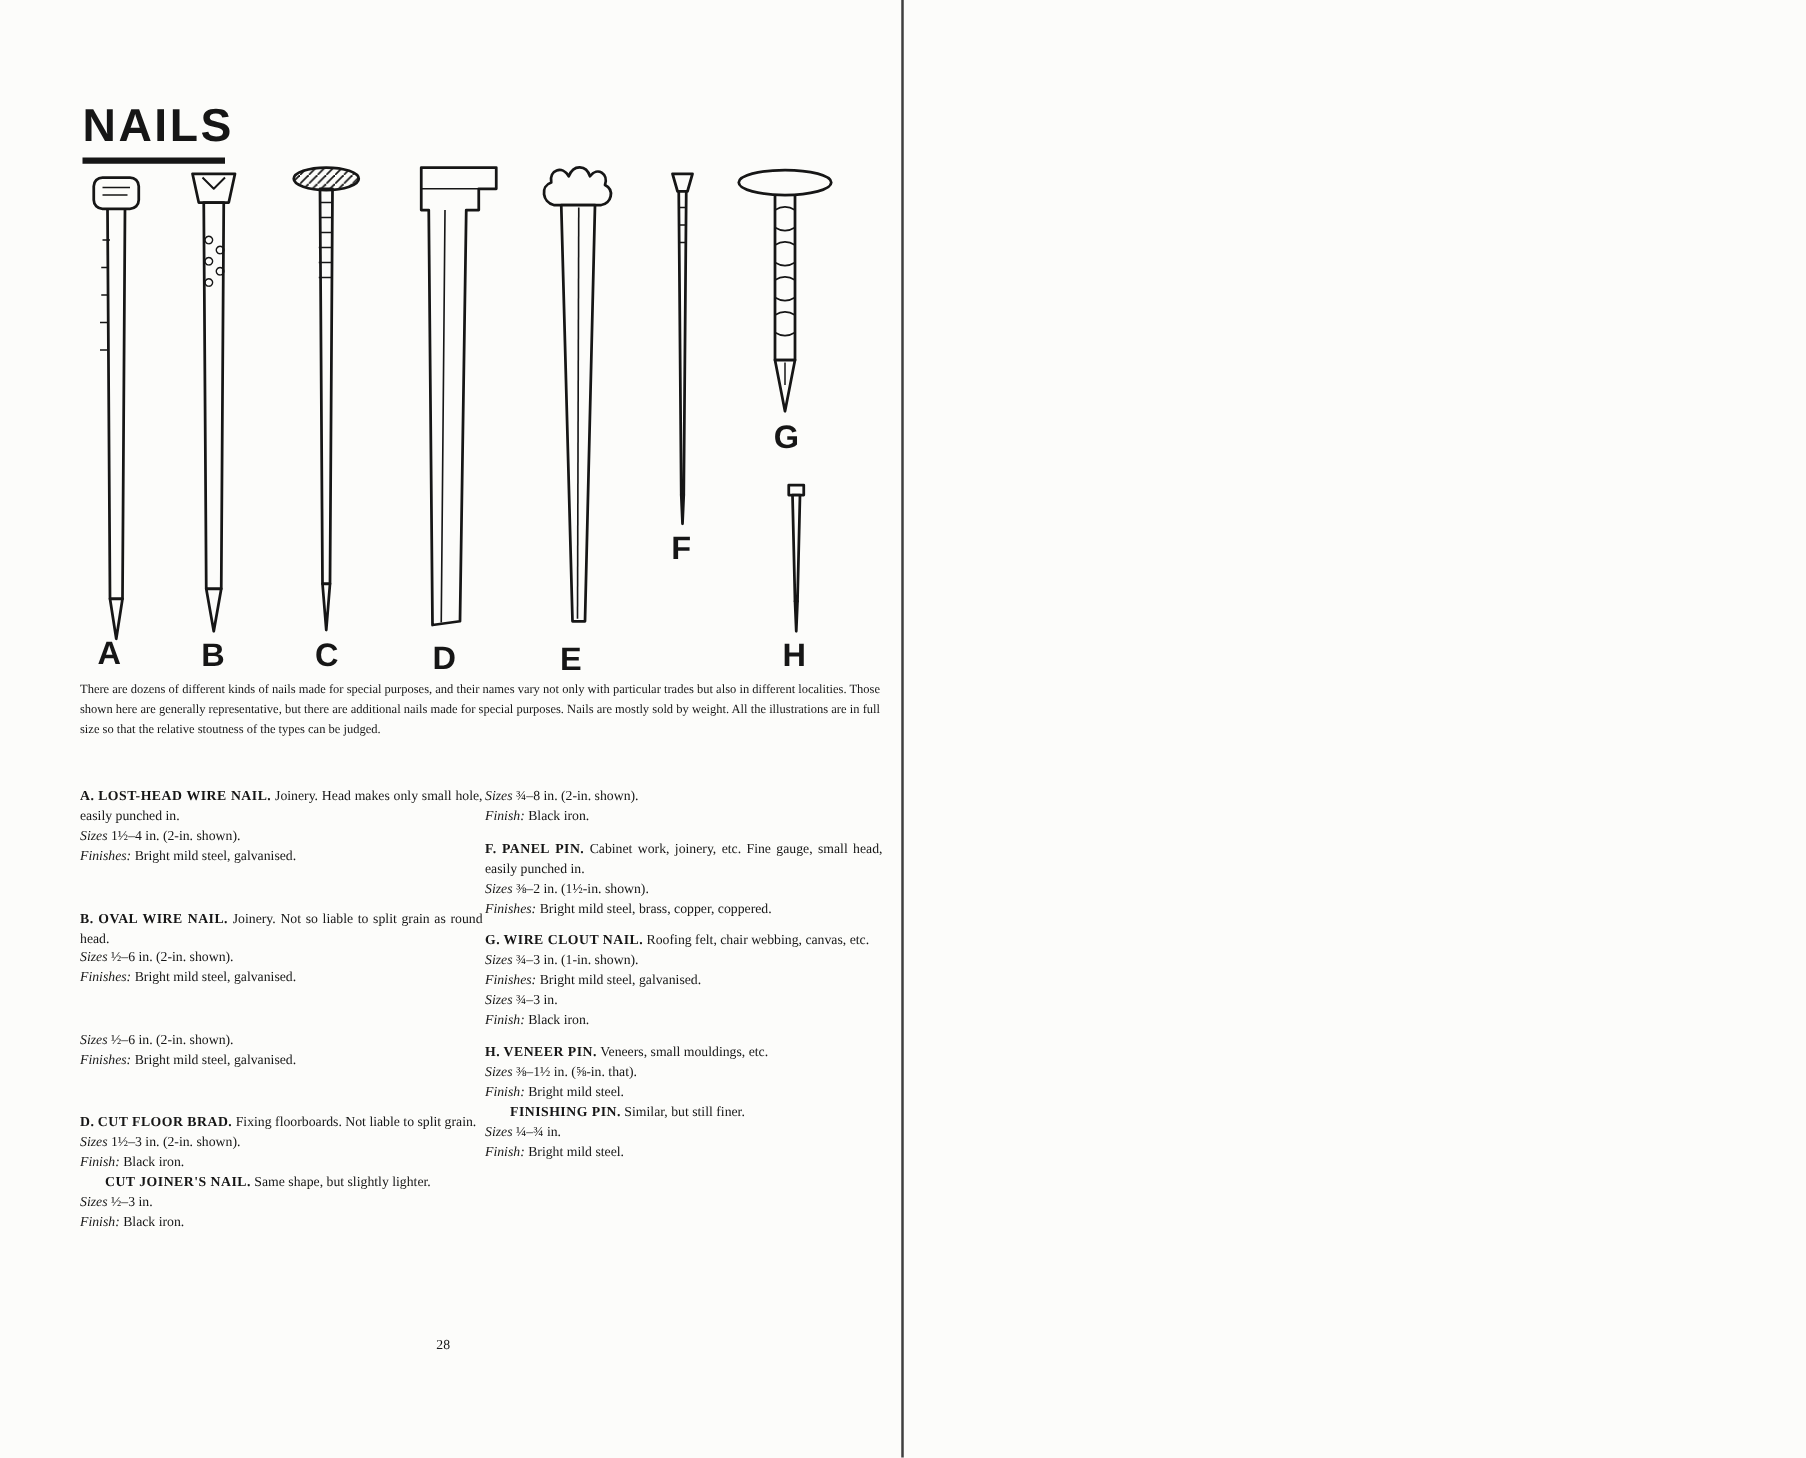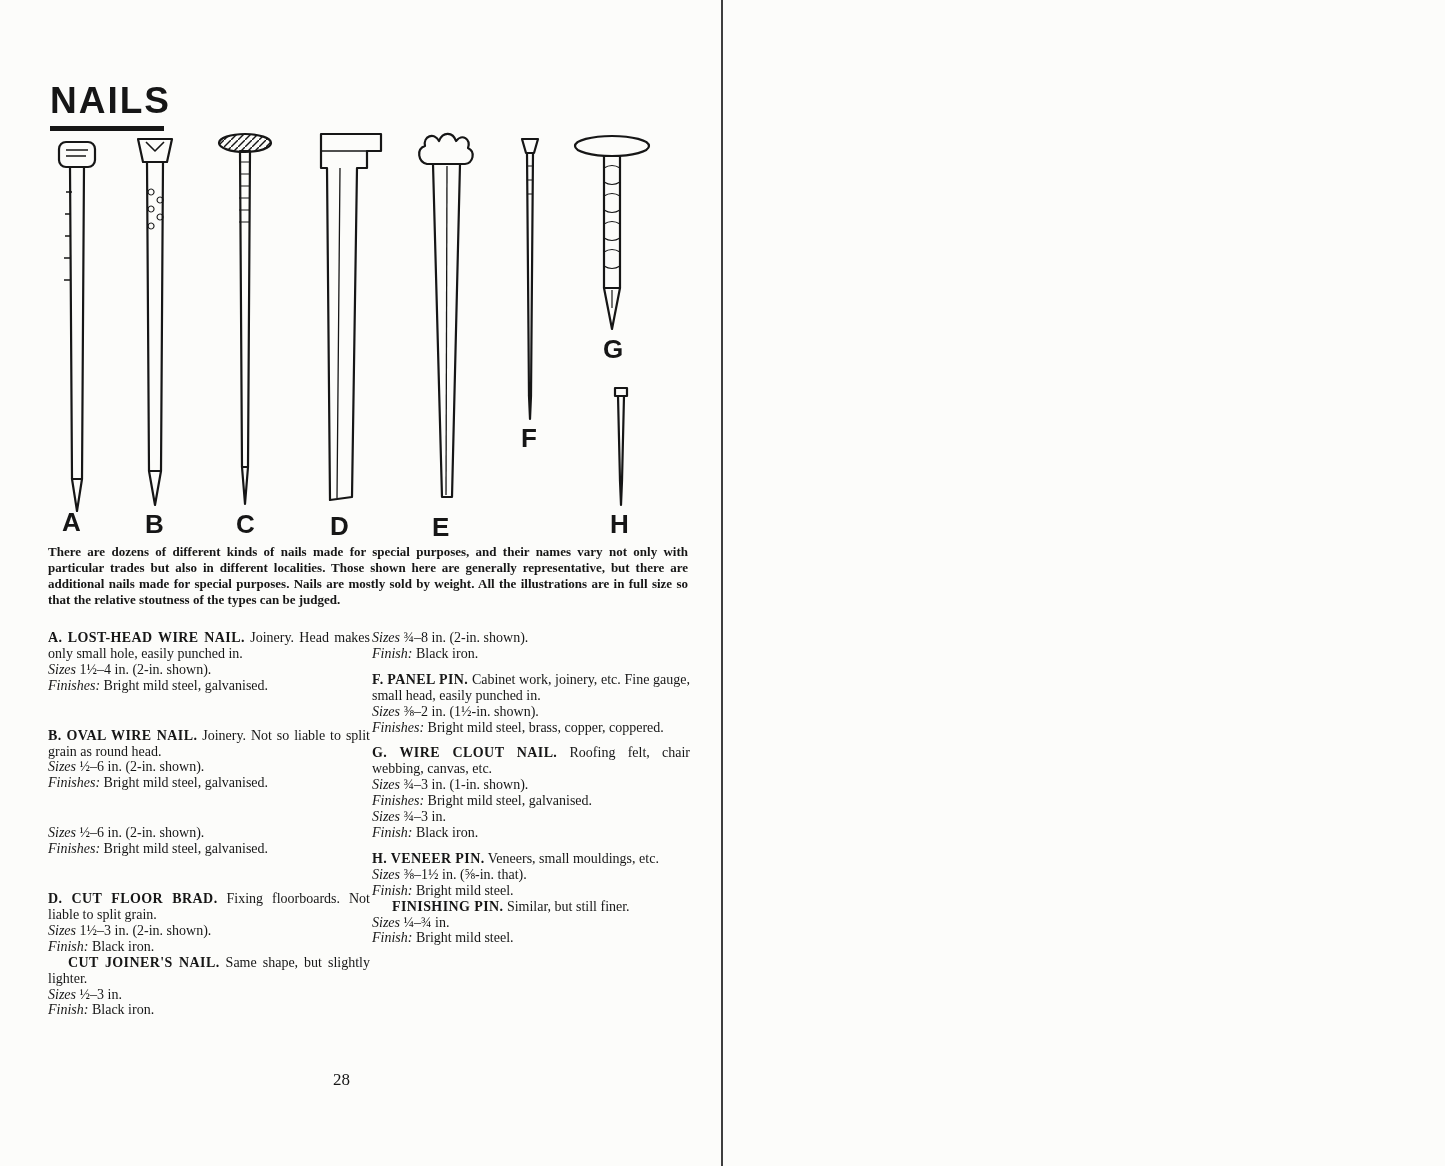--- a/index.html
+++ b/index.html
@@ -9,42 +9,42 @@
     font-family:"Liberation Serif", serif;
   }
   .gutter{position:absolute;left:721px;top:0;width:2px;height:1166px;background:#3f3f3f}
   .page{position:absolute;top:0;height:1166px}
   .title{
     position:absolute;font-family:"Liberation Sans", sans-serif;font-weight:bold;
     font-size:37px;letter-spacing:2px;line-height:1;
   }
   .title-rule{position:absolute;height:5px;background:#161616}
   .intro{
-    position:absolute;font-size:13px;line-height:15.9px;text-align:justify;font-weight:bold;
+    position:absolute;font-size:10px;line-height:15.9px;text-align:justify;
   }
-  .col{position:absolute;font-size:14px;line-height:15.9px;text-align:justify}
+  .col{position:absolute;font-size:11px;line-height:15.9px;text-align:justify}
   .entry p{margin:0}
   .entry .b{font-weight:bold;letter-spacing:.4px}
   .entry .il{font-style:italic}
   .entry p.sub{text-indent:20px}
   #left-col-1 .entry{margin-bottom:34px}
   #left-col-2 .entry{margin-bottom:10px}
   .fig-letter{
     position:absolute;font-family:"Liberation Sans", sans-serif;font-weight:bold;
     font-size:26px;line-height:1;
   }
-  .pagenum{position:absolute;font-size:17px}
+  .pagenum{position:absolute;font-size:11px}
   svg{position:absolute}
 </style>
 </head>
 <body>
 
 <div class="gutter"></div>
 
-<div class="page" style="left:0;width:739px">
+<div class="page" style="left:16px;width:739px">
   <div class="title" style="left:50px;top:82px">NAILS</div>
   <div class="title-rule" style="left:50px;top:126px;width:114px"></div>
 
   <svg style="left:40px;top:128px" width="660" height="420" viewBox="40 128 660 420">
     <defs>
       <pattern id="ds1" width="7" height="7" patternUnits="userSpaceOnUse">
         <path d="M-1,8 L8,-1" stroke="#161616" stroke-width="1.4"></path>
       </pattern>
     </defs>
     <g fill="#fcfcfa" stroke="#161616" stroke-width="2.2" stroke-linejoin="round">

